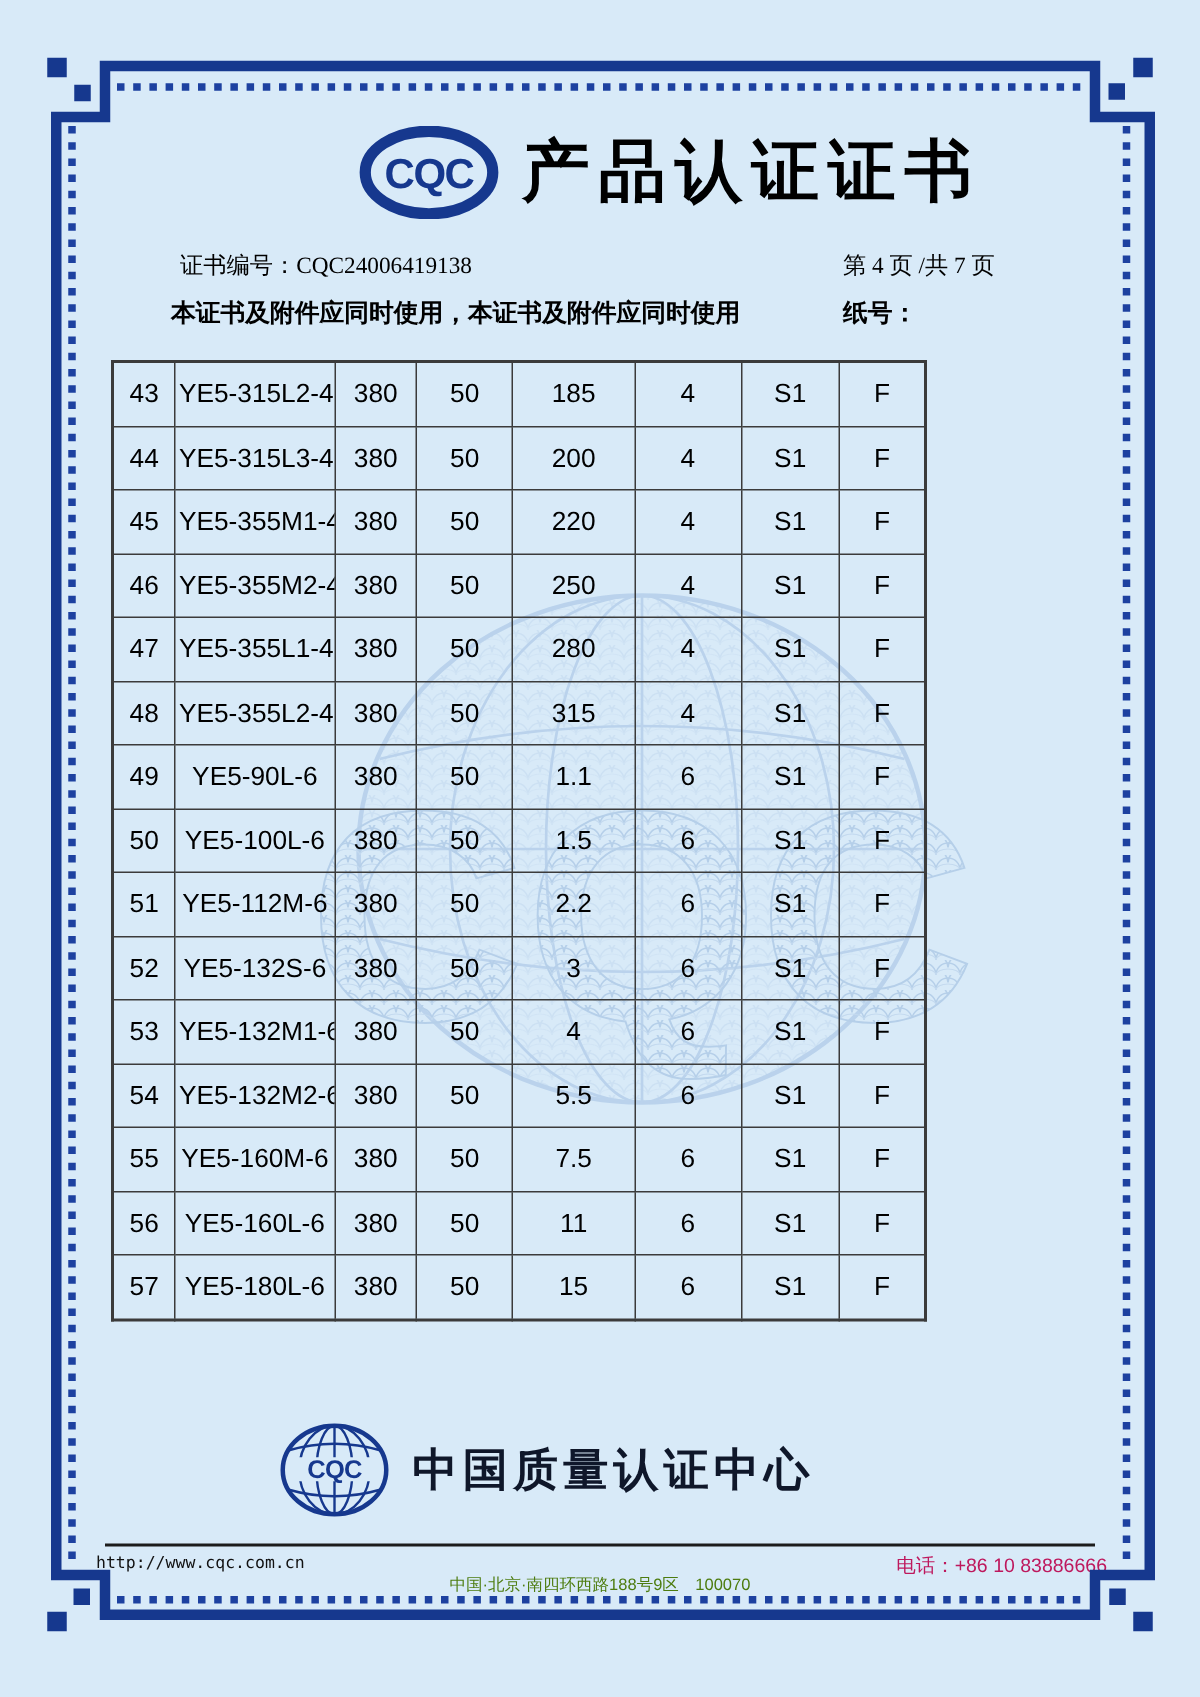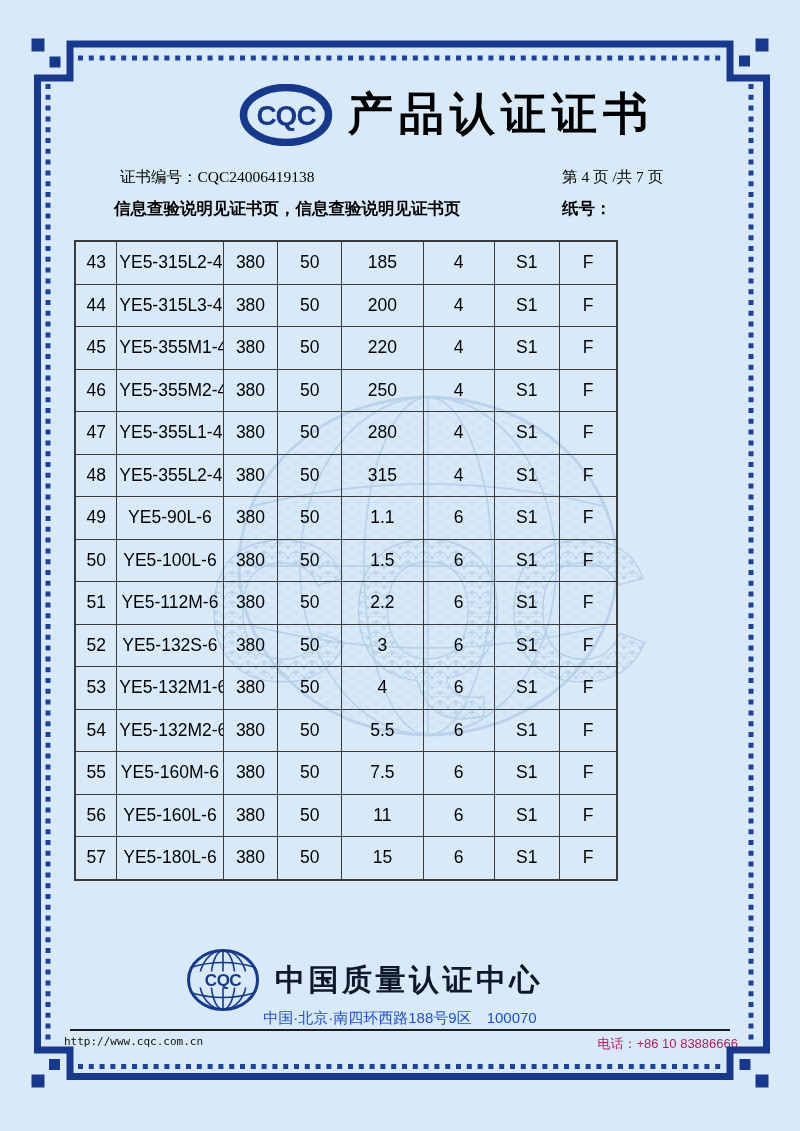--- a/index.html
+++ b/index.html
@@ -55,22 +55,22 @@
     font-size:30px;font-weight:700;letter-spacing:3.5px;color:#0f172a;white-space:nowrap;
   }
   .footer-rule{
     position:absolute;left:70px;top:1029px;width:660px;height:2px;background:#1c1c1c;z-index:2;
   }
   .footer-url{
     position:absolute;left:64px;top:1035px;z-index:2;
     font-family:"DejaVu Sans Mono","Liberation Mono",monospace;font-size:11px;color:#111;white-space:nowrap;
   }
   .footer-address{
-    position:absolute;left:400px;top:1009px;transform:translateX(-50%);z-index:2;
-    font-size:15px;color:#1d4ed8;white-space:nowrap;
+    position:absolute;left:400px;top:1049px;transform:translateX(-50%);z-index:2;
+    font-size:11px;color:#4d7c0f;white-space:nowrap;
   }
   .footer-phone{
     position:absolute;right:62px;top:1035px;z-index:2;
     font-size:13px;color:#be185d;white-space:nowrap;
   }
 </style>
 </head>
 <body>
 
 <svg class="watermark" viewBox="0 0 800 1131" xmlns="http://www.w3.org/2000/svg">
@@ -95,21 +95,21 @@
 </svg>
 
 <svg class="hdr-logo" width="96" height="62" viewBox="0 0 96 62" xmlns="http://www.w3.org/2000/svg">
   <ellipse cx="48" cy="31" rx="42.5" ry="27.5" fill="none" stroke="#16388e" stroke-width="7.5"></ellipse>
   <text x="48" y="41" text-anchor="middle" font-family="Liberation Sans, DejaVu Sans, sans-serif" font-size="28" font-weight="bold" fill="#16388e" letter-spacing="-1">CQC</text>
 </svg>
 <div class="page-title">产品认证证书</div>
 
 <div class="info-line1"><span>证书编号：</span><span>CQC24006419138</span></div>
 <div class="page-indicator">第 4 页 /共 7 页</div>
-<div class="info-line2">信息查验说明见证书页，信息查验说明见证书页</div>
+<div class="info-line2">本证书及附件应同时使用，本证书及附件应同时使用</div>
 <div class="paper-no">纸号：</div>
 
 <table class="spec">
   <colgroup>
     <col style="width:7.71%">
       <col style="width:19.61%">
       <col style="width:10.12%">
       <col style="width:11.77%">
     <col style="width:15.03%">
       <col style="width:13.08%">

